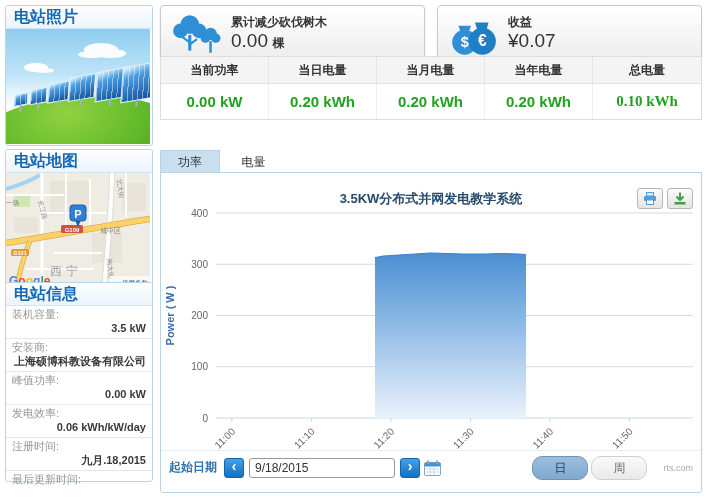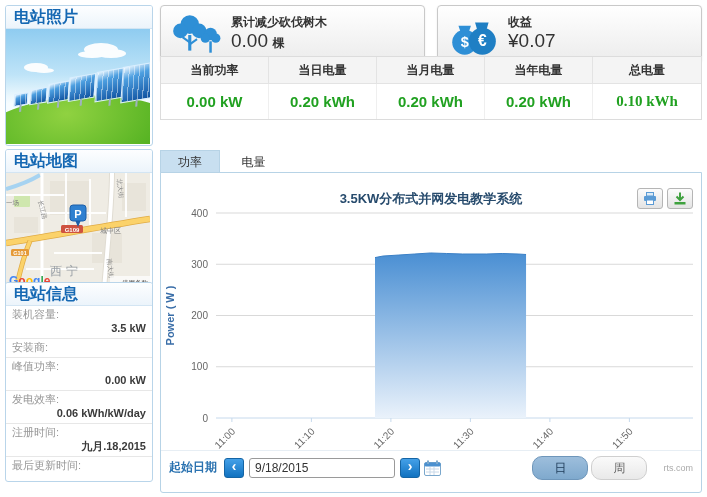--- a/index.html
+++ b/index.html
@@ -144,20 +144,21 @@
   </div>
 
   <div class="panel" style="top:282px;height:198px;">
     <div class="panel-header">电站信息</div>
     <div class="info-row">
       <div class="info-label">装机容量:</div>
       <div class="info-value">3.5 kW</div>
     </div>
     <div class="info-row">
       <div class="info-label">安装商:</div>
+      <div class="info-value">上海硕博科教设备有限公司</div>
     </div>
     <div class="info-row">
       <div class="info-label">峰值功率:</div>
       <div class="info-value">0.00 kW</div>
     </div>
     <div class="info-row">
       <div class="info-label">发电效率:</div>
       <div class="info-value">0.06 kWh/kW/day</div>
     </div>
     <div class="info-row">

